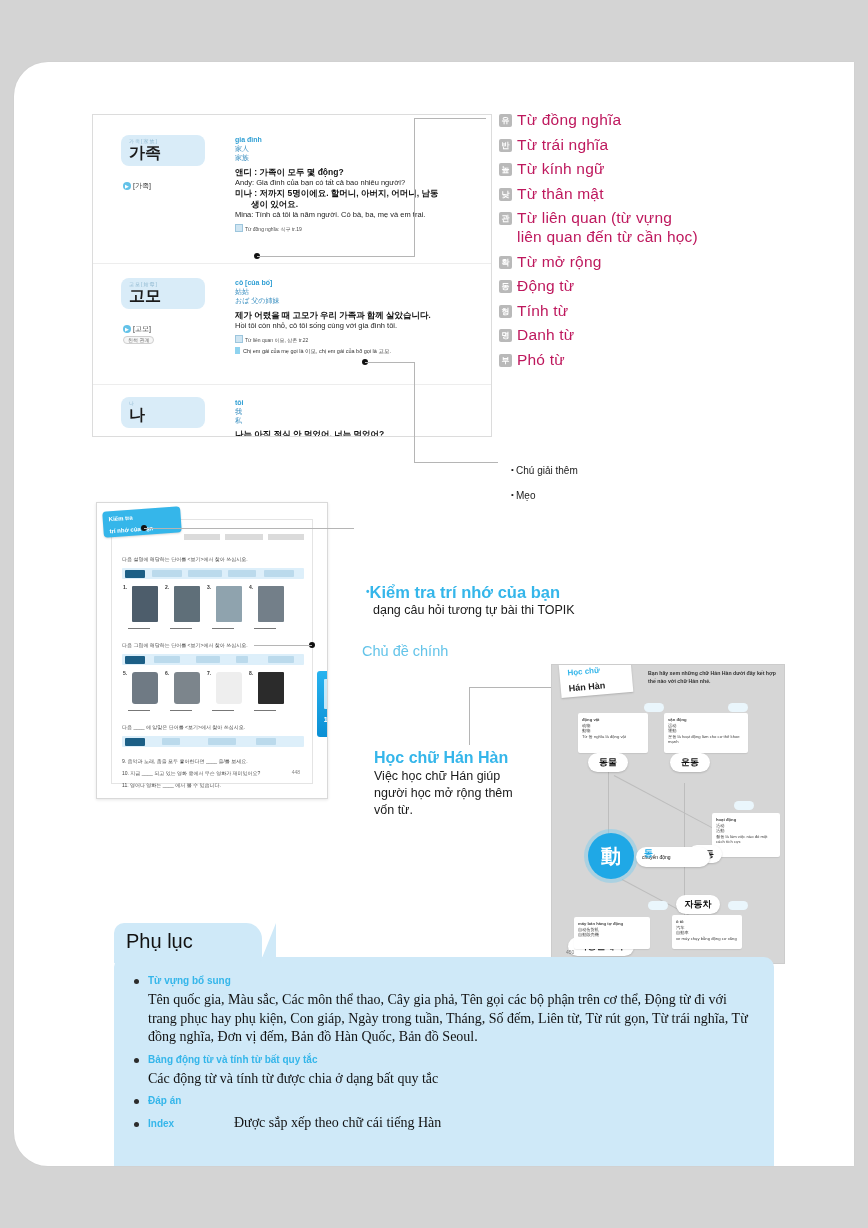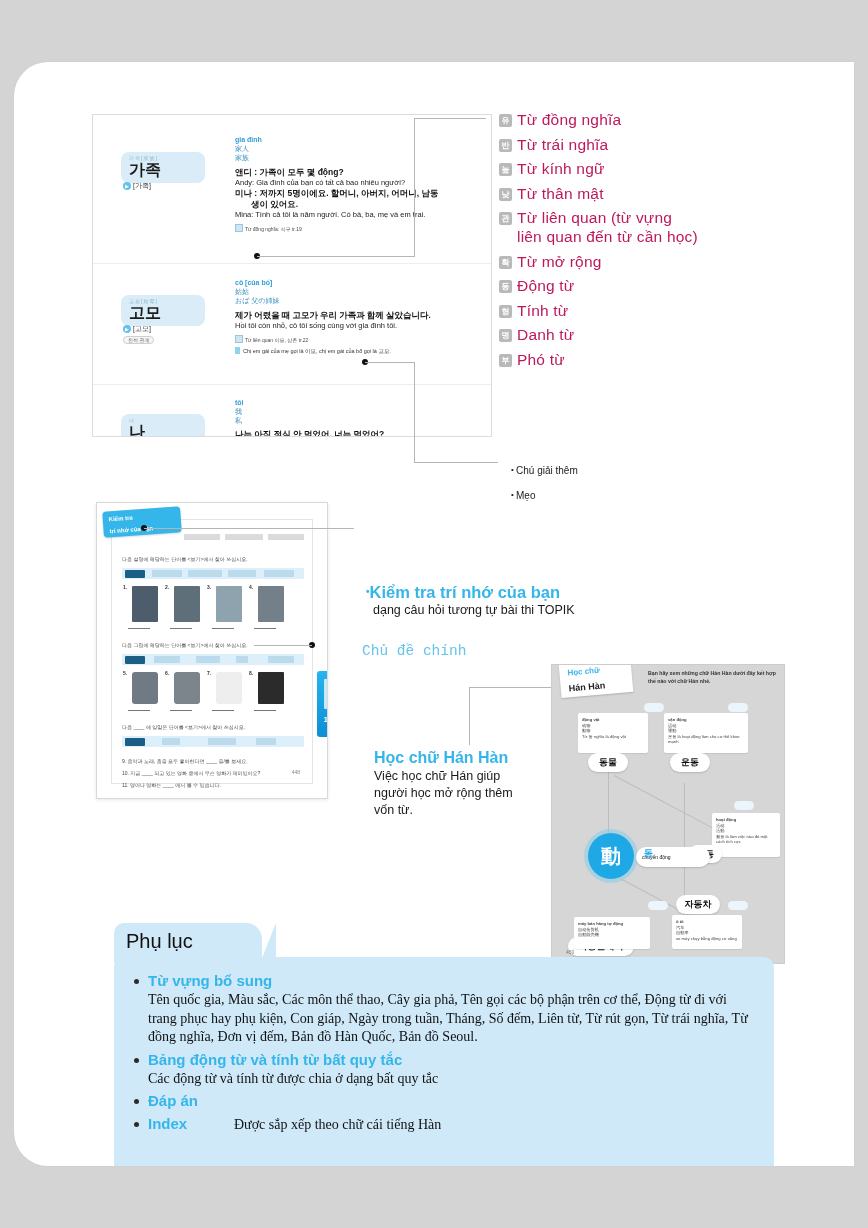--- a/index.html
+++ b/index.html
@@ -26,21 +26,21 @@
     border:1px solid #dcdcdc;
     box-sizing:border-box;
     overflow:hidden;
   }
   .dict-entry{position:relative;padding:6px 0 0 0;}
   .dict-entry + .dict-entry{border-top:1px solid #ededed;}
   .hw-box{
     position:absolute;left:28px;
     width:84px;background:#d9ecf8;
     border-radius:8px;
-    padding:3px 4px 4px 8px;box-sizing:border-box;margin-top:17px;
+    padding:3px 4px 4px 8px;box-sizing:border-box;
   }
   .hw-tiny{font-size:5px;color:#8fb8d0;letter-spacing:1px;line-height:6px;}
   .hw-word{font-size:16px;font-weight:bold;color:#1a1a1a;line-height:18px;}
   .hw-pron{
     position:absolute;left:30px;
     font-size:7px;color:#333;white-space:nowrap;
   }
   .hw-pron .spk{
     display:inline-block;width:8px;height:8px;border-radius:50%;
     background:#63c2e8;color:#fff;font-size:5px;line-height:8px;
@@ -201,21 +201,21 @@
     position:absolute;background:#eaf6fc;border-radius:6px;
     height:9px;font-size:4px;color:#6aa8c6;line-height:9px;text-align:center;
   }
   .hj-pageno{position:absolute;left:14px;bottom:8px;font-size:5px;color:#7a7a7a;}
   .cl-kttn{position:absolute;left:352px;top:520px;width:300px;}
   .cl-kttn .h{font-size:16.5px;color:#35b6ea;font-weight:bold;line-height:20px;}
   .cl-kttn .h .bullet{font-size:10px;vertical-align:3px;}
   .cl-kttn .s{font-size:12.5px;color:#1a1a1a;line-height:17px;padding-left:7px;}
   .cl-cdc{
     position:absolute;left:348px;top:581px;
-    font-size:14.5px;color:#64c4e9;font-family:Liberation Mono, monospace;
+    font-size:14.5px;color:#64c4e9;
   }
   .cl-hch{position:absolute;left:360px;top:685px;width:180px;}
   .cl-hch .h{font-size:16px;color:#35b6ea;font-weight:bold;line-height:21px;}
   .cl-hch .s{font-size:12.5px;color:#1a1a1a;line-height:17px;}
 
   
   .appendix{
     position:absolute;left:100px;top:895px;
     width:660px;height:245px;
     background:#cfe9f8;border-radius:10px;
@@ -236,21 +236,21 @@
     position:absolute;left:12px;top:7px;
     font-size:20px;color:#111;
   }
   .ap-body{padding:14px 22px 0 20px;}
   .ap-item{display:flex;margin-bottom:3px;}
   .ap-bullet{
     flex:0 0 auto;width:5px;height:5px;border-radius:50%;
     background:#2c2c2c;margin:8px 9px 0 0;
   }
   .ap-head{
-    font-size:15px;color:#35b6ea;font-weight:bold;line-height:20px;
+    font-size:10px;color:#35b6ea;font-weight:bold;line-height:20px;
   }
   .ap-text{
     font-size:14px;color:#111;line-height:18.5px;
     font-family:"Liberation Serif", serif;
   }
   .ap-inline{display:flex;align-items:baseline;}
   .ap-inline .ap-head{min-width:86px;}
 </style>
 </head>
 <body>

